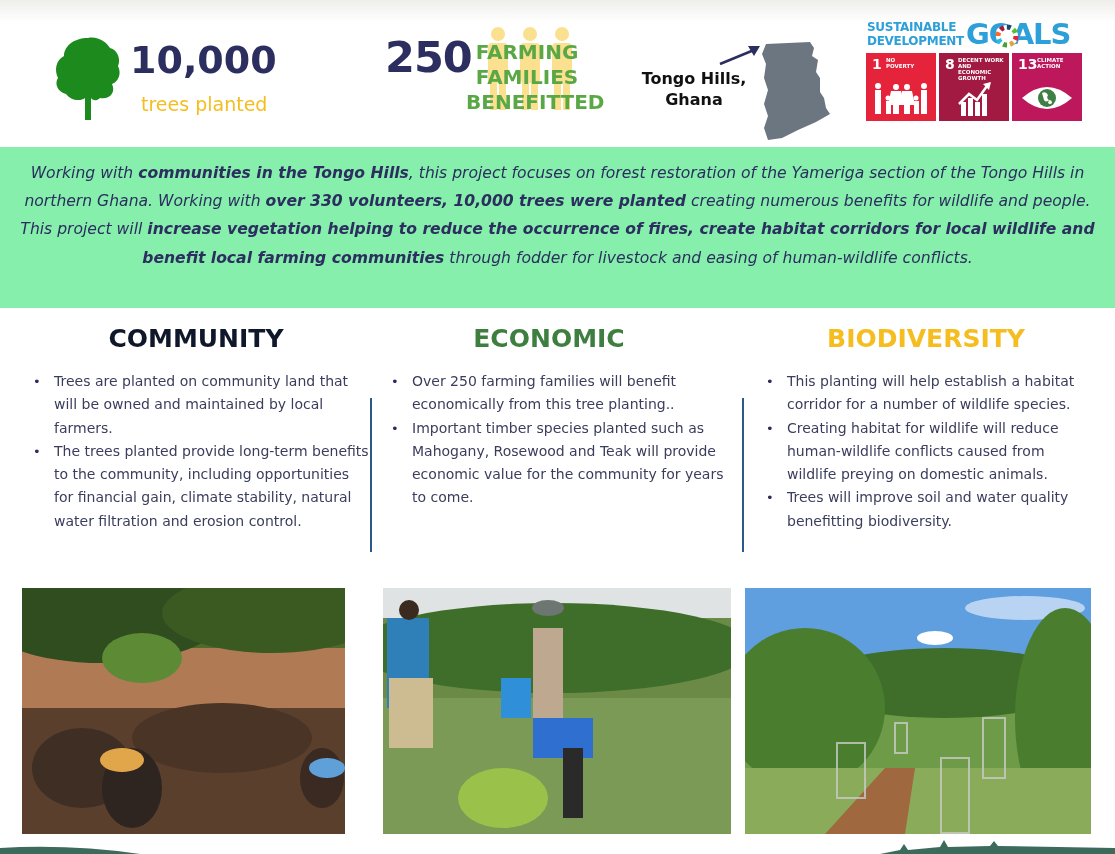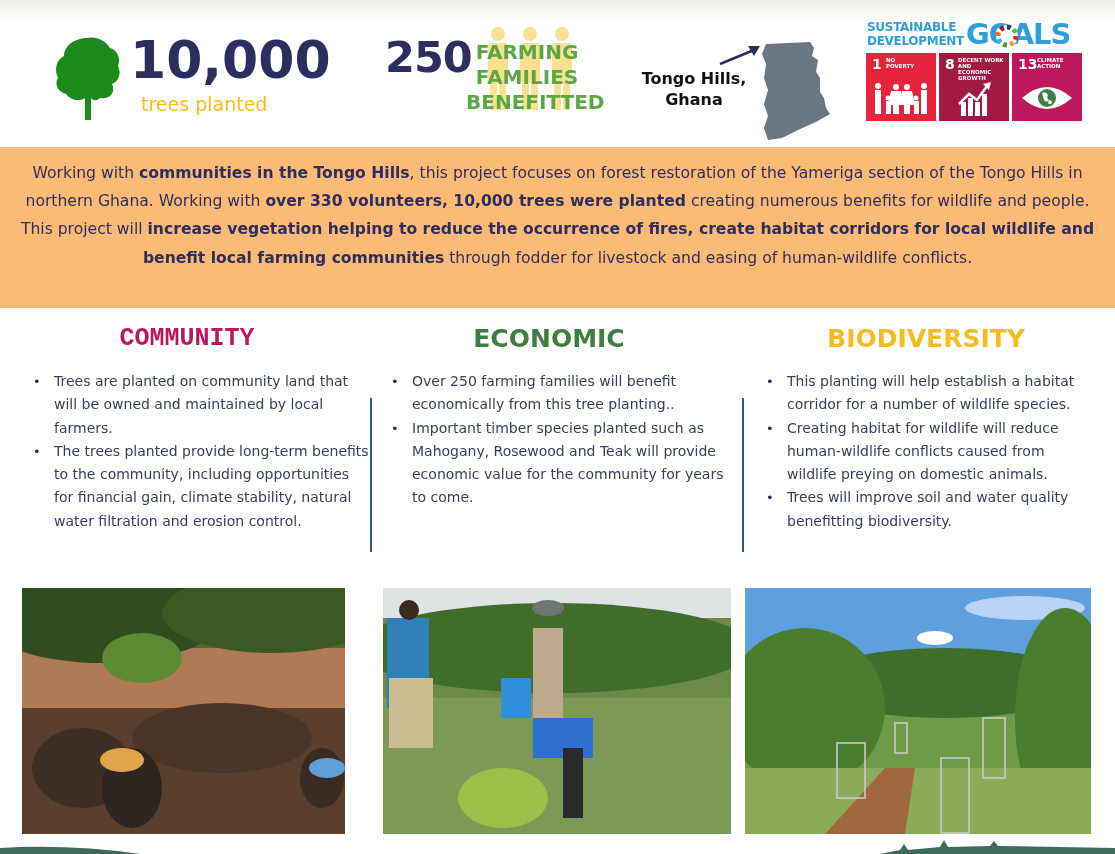--- a/index.html
+++ b/index.html
@@ -5,21 +5,21 @@
   * { box-sizing: border-box; margin: 0; padding: 0; }
   html, body { width: 1115px; height: 854px; overflow: hidden; background: #ffffff; }
   body { font-family: "DejaVu Sans", sans-serif; color: #2b2e5e; position: relative; }
 
   .top-fade { position: absolute; left: 0; top: 0; width: 1115px; height: 22px;
     background: linear-gradient(#eeeeea, #ffffff); }
 
   
   .header { position: absolute; left: 0; top: 0; width: 1115px; height: 147px; }
   .tree-icon { position: absolute; left: 54px; top: 34px; width: 68px; height: 88px; }
-  .stat-trees-num { position: absolute; left: 130px; top: 32px; font-size: 52px; font-weight: bold;
+  .stat-trees-num { position: absolute; left: 130px; top: 32px; font-size: 38px; font-weight: bold;
     color: #2b2e5e; letter-spacing: 0px; line-height: 56px; }
   .stat-trees-label { position: absolute; left: 141px; top: 92px; font-size: 19px; color: #f5bd1f; line-height: 24px; }
 
   .stat-fam-num { position: absolute; left: 385px; top: 31px; font-size: 43px; font-weight: bold;
     color: #2b2e5e; line-height: 52px; letter-spacing: -1px; }
   .people-icon { position: absolute; left: 484px; top: 26px; width: 92px; height: 86px; }
   .stat-fam-label { position: absolute; left: 466px; top: 40px; width: 122px; text-align: center;
     font-size: 20px; font-weight: bold; color: #5aa845; line-height: 25px; }
 
   .map-label { position: absolute; left: 634px; top: 68px; width: 120px; text-align: center;
@@ -31,27 +31,27 @@
   .sdg-t1 { position: absolute; left: 1px; top: 0px; font-size: 12px; font-weight: bold; color: #2d9fd9; line-height: 14px; letter-spacing: -0.3px; }
   .sdg-t2 { position: absolute; left: 1px; top: 14px; font-size: 12px; font-weight: bold; color: #2d9fd9; line-height: 14px; letter-spacing: -0.3px; }
   .sdg-goals { position: absolute; left: 100px; top: -2px; font-size: 29px; font-weight: bold; color: #2d9fd9; line-height: 32px; letter-spacing: -1px; }
   .sdg-wheel { position: absolute; left: 129px; top: 4px; width: 24px; height: 24px; }
   .sdg-tile { position: absolute; top: 33px; width: 70px; height: 68px; color: #ffffff; }
   .sdg-tile .num { position: absolute; left: 6px; top: 3px; font-size: 14px; font-weight: bold; line-height: 16px; }
   .sdg-tile .lbl { position: absolute; top: 4px; font-size: 5.5px; font-weight: bold; line-height: 6px; text-transform: uppercase; }
   .sdg-tile svg { position: absolute; left: 6px; top: 27px; width: 58px; height: 36px; }
 
   
-  .intro { position: absolute; left: 0; top: 147px; width: 1115px; height: 161px; background: #fdba74;
-    padding: 12px 20px 0 20px; text-align: center; font-size: 15.6px; line-height: 28.2px; color: #2b2e5e; }
+  .intro { position: absolute; left: 0; top: 147px; width: 1115px; height: 161px; background: #86efac;
+    padding: 12px 20px 0 20px; text-align: center; font-size: 15.6px; line-height: 28.2px; color: #2b2e5e; font-style: italic; }
   .intro b { font-weight: bold; }
 
   
   .col-title { position: absolute; top: 322px; font-size: 25px; font-weight: bold; text-align: center; line-height: 34px; }
-  .t-community { left: 37px; width: 300px; color: #be185d; font-family: Liberation Mono, monospace; }
+  .t-community { left: 46px; width: 300px; color: #0f172a; }
   .t-economic { left: 398px; width: 302px; color: #3e7f3f; }
   .t-biodiversity { left: 776px; width: 300px; color: #f5bd1f; }
 
   .bullets { position: absolute; top: 370px; list-style: none; font-size: 14px; line-height: 23.3px; color: #3a3d5c; }
   .bullets li { position: relative; padding-left: 24px; }
   .bullets li::before { content: "•"; position: absolute; left: 3px; top: 0; color: #2b2e5e; font-size: 13px; }
   .b-community { left: 30px; width: 340px; }
   .b-economic { left: 388px; width: 350px; }
   .b-biodiversity { left: 763px; width: 330px; }
 

